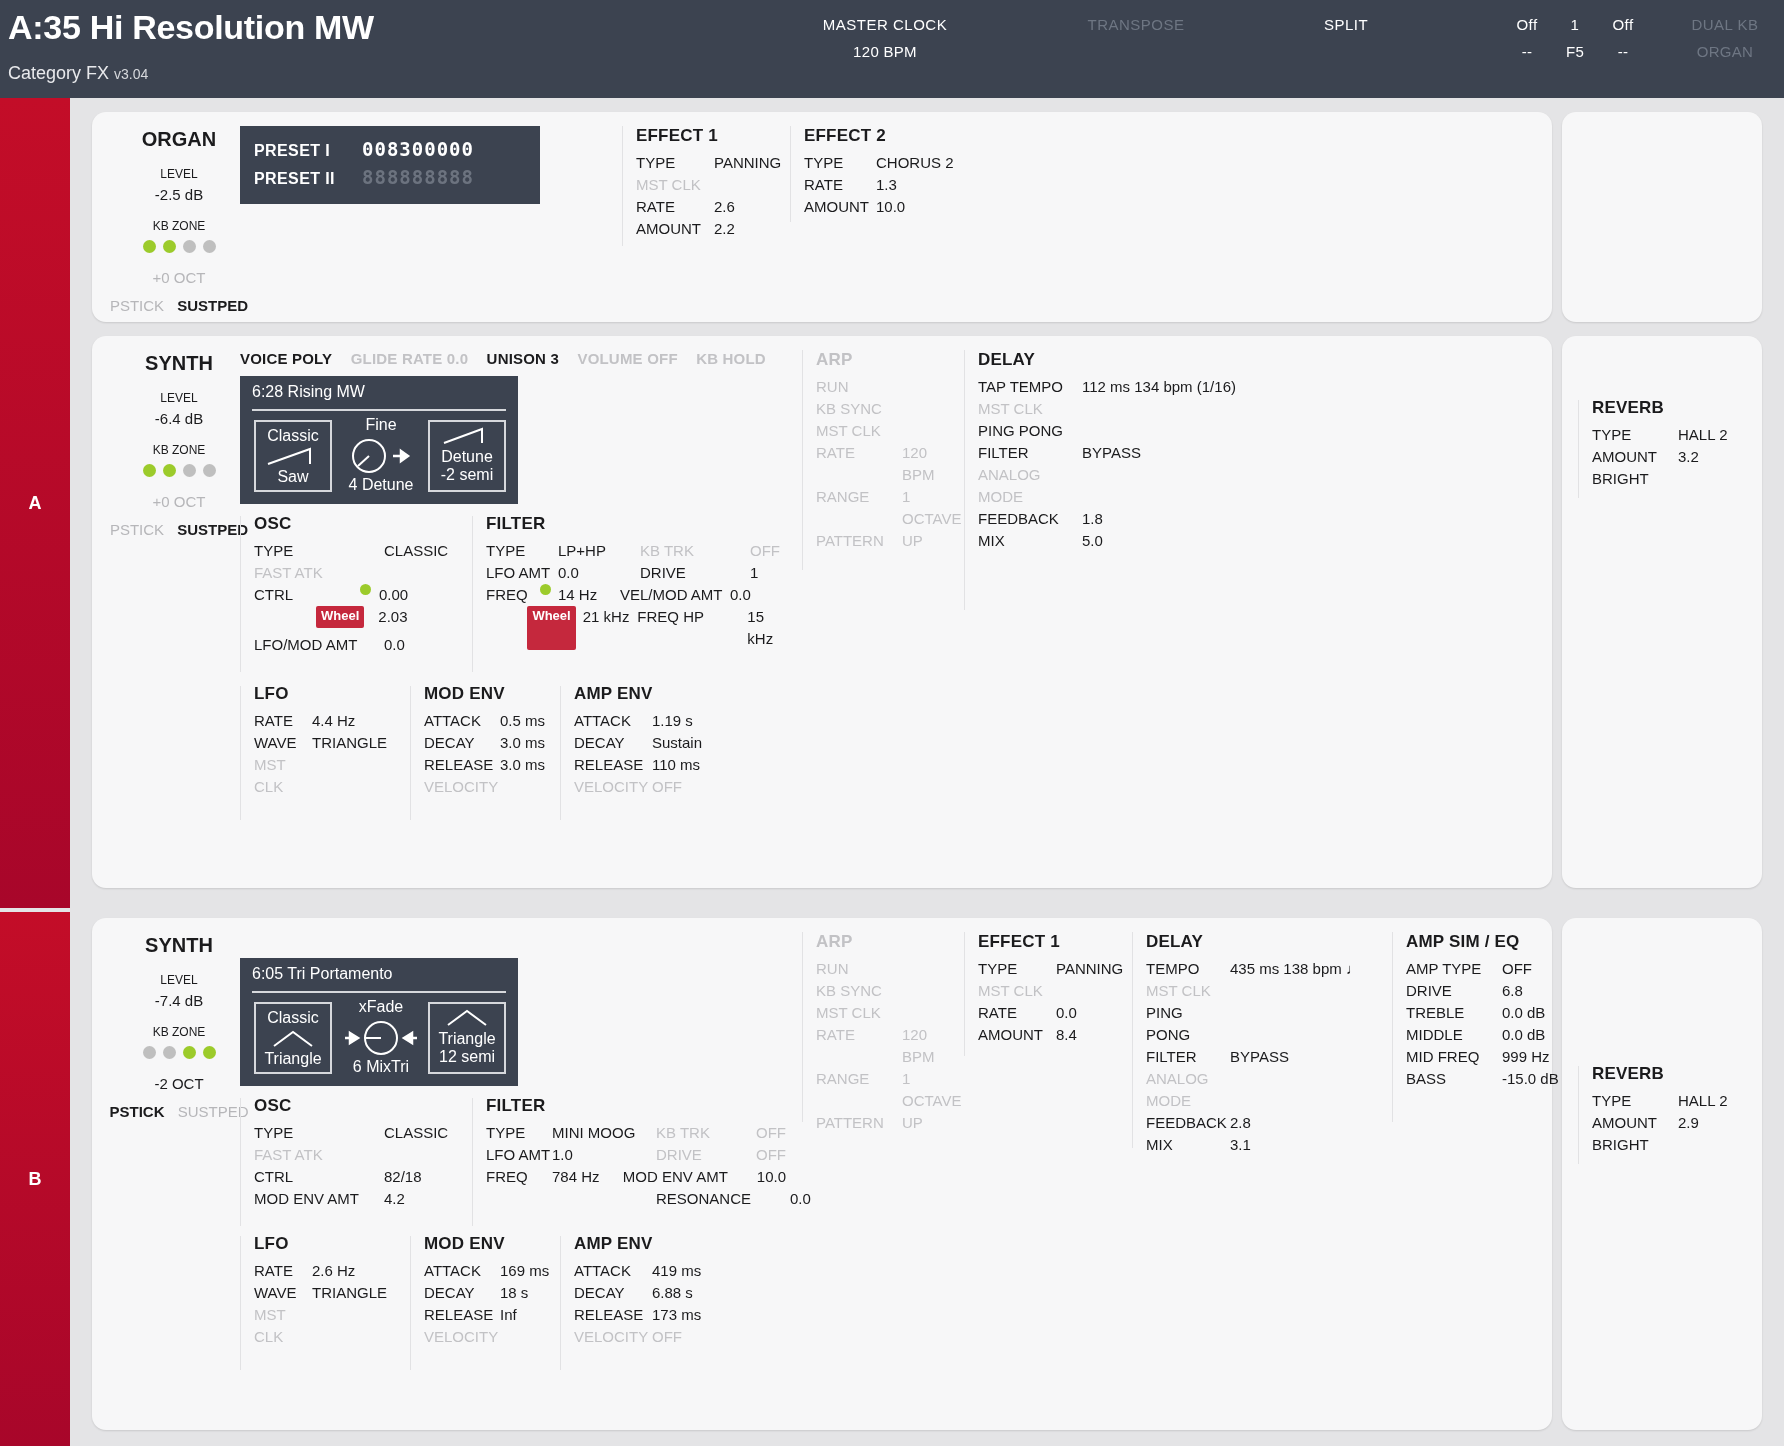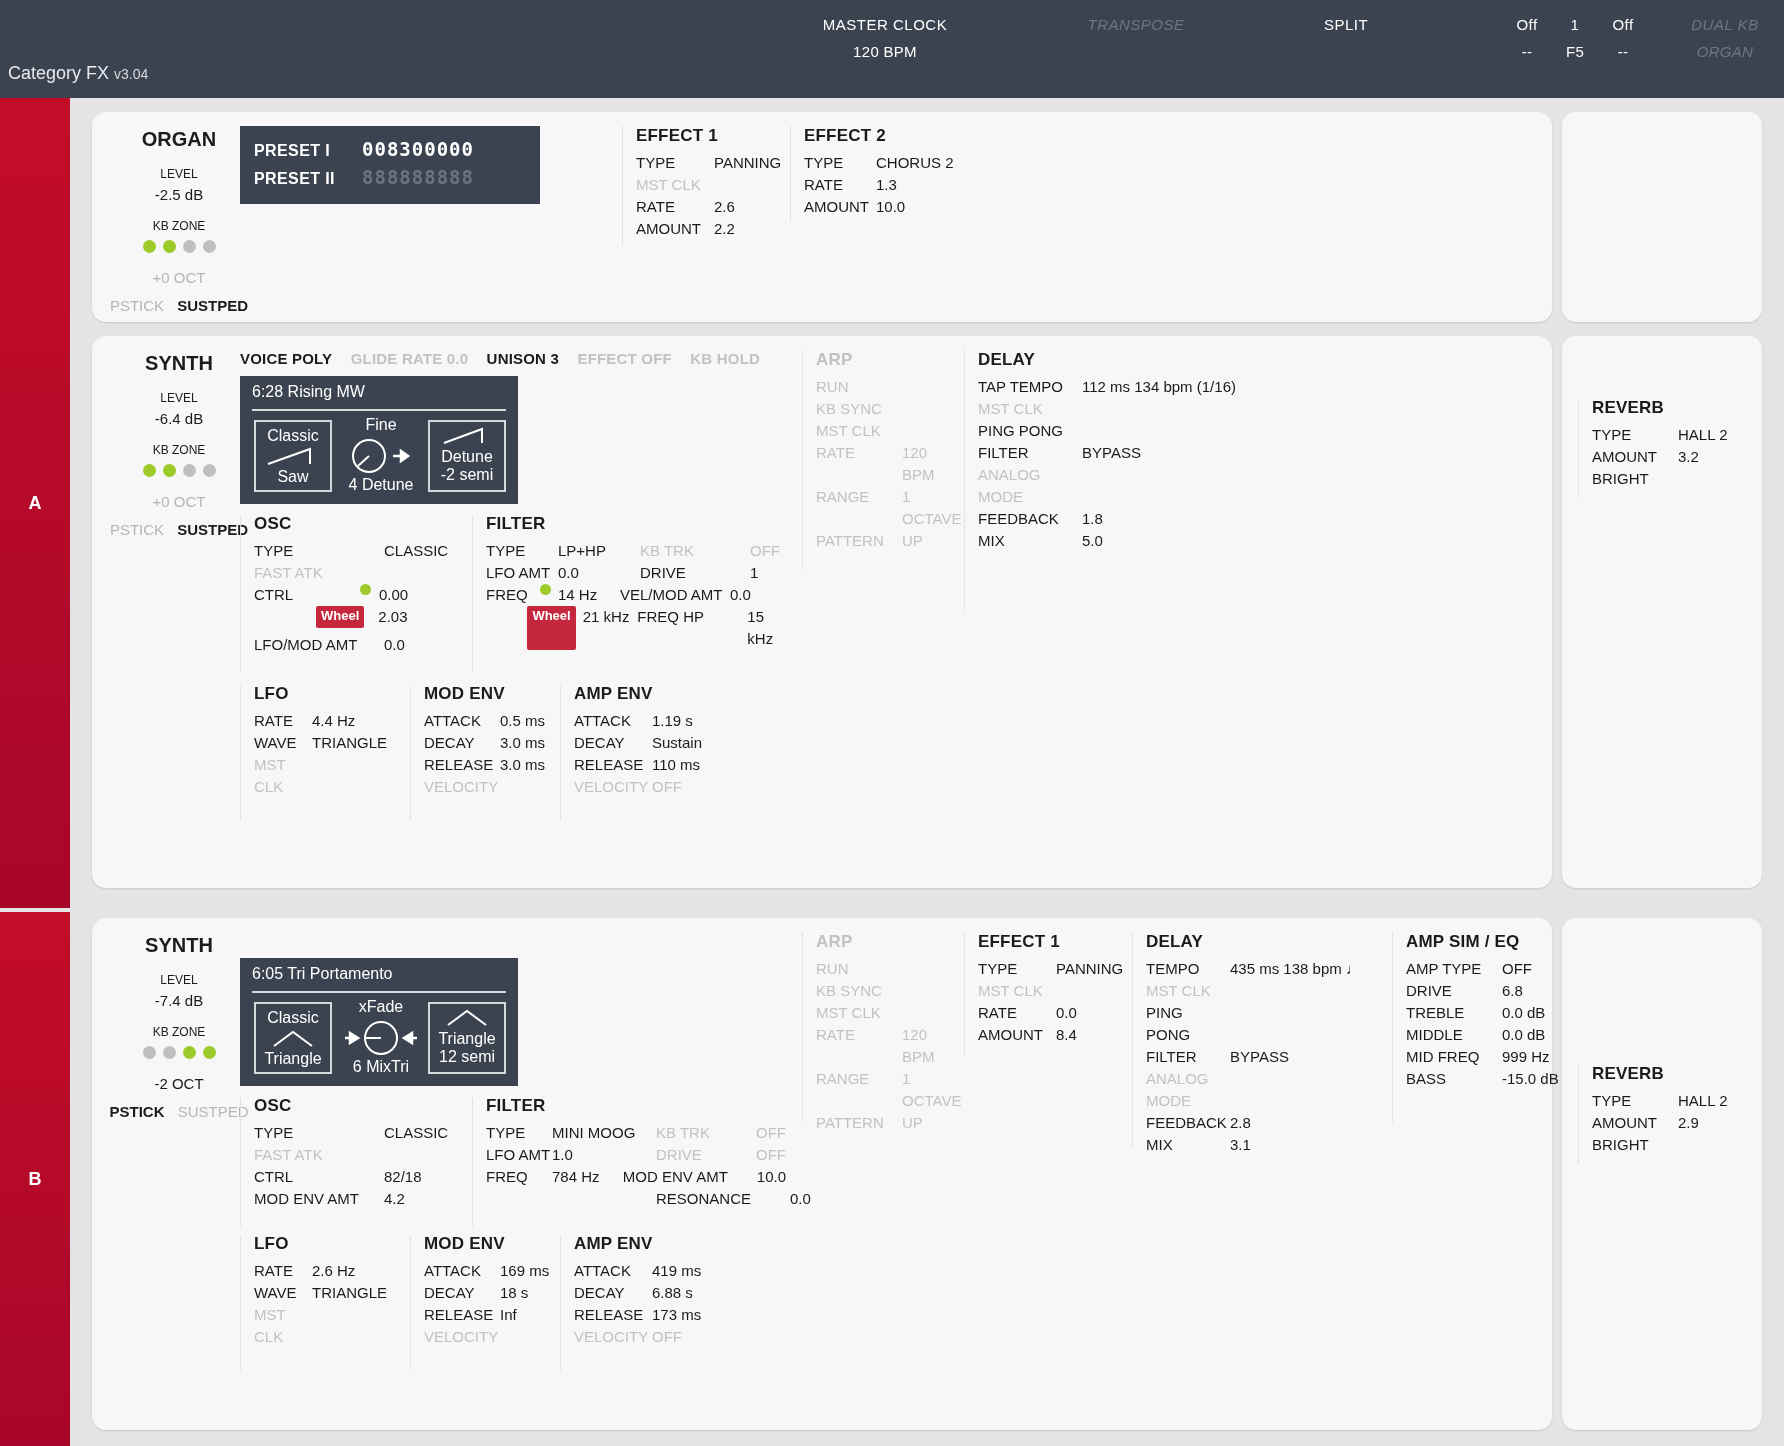--- a/index.html
+++ b/index.html
@@ -22,21 +22,21 @@
   }
   .hdr-sub {
     position:absolute; left:8px; top:63px;
     font-size:18px; color:#e8e9ec; font-weight:400;
   }
   .hdr-sub .ver { font-size:14px; color:#d7d9dd; }
   .hdr-cell { position:absolute; text-align:center; color:#ffffff; }
   .hdr-cell .l1 { font-size:15px; letter-spacing:0.5px; }
   .hdr-cell .l2 { font-size:15px; margin-top:10px; letter-spacing:0.3px; }
   .hdr-dim { color:#6e7683 !important; }
-  .hdr-dim .l1, .hdr-dim .l2 { color:#6e7683;font-style:italic; }
+  .hdr-dim .l1, .hdr-dim .l2 { color:#6e7683; }
 
   
   .redbar {
     position:absolute; left:0; top:98px; width:70px;
     background: linear-gradient(180deg,#c30d28 0%, #a8062a 100%);
     color:#fff; font-size:18px; font-weight:700;
     display:flex; align-items:center; justify-content:center;
   }
   #redA { top:98px; height:810px; }
   #redB { top:912px; height:534px; }
@@ -108,20 +108,21 @@
     padding:1px 5px; border-radius:2px; display:inline-block; line-height:17px;
   }
   .greendot { display:inline-block; width:11px; height:11px; border-radius:50%; background:#9ccb2b; vertical-align:middle; }
 </style>
 </head>
 <body>
 
 <div class="app">
 
   <div class="header">
+    <div class="hdr-title">A:35 Hi Resolution MW</div>
     <div class="hdr-sub">
       <span>Category FX</span>
       <span class="ver">v3.04</span>
     </div>
 
     <div class="hdr-cell" style="left:810px; top:16px; width:150px;">
       <div class="l1">MASTER CLOCK</div>
       <div class="l2">120 BPM</div>
     </div>
 
@@ -251,21 +252,21 @@
         <div class="pst">
           <span class="off">PSTICK</span>
           <span class="on" style="margin-left:9px;">SUSTPED</span>
         </div>
       </div>
 
       <div class="topstrip" style="left:148px; top:14px;">
         <span class="on">VOICE POLY</span>
         <span class="off">GLIDE RATE 0.0</span>
         <span class="on">UNISON 3</span>
-        <span class="off">EFFECT OFF</span>
+        <span class="off">VOLUME OFF</span>
         <span class="off">KB HOLD</span>
       </div>
 
       <div class="oscbox" style="left:148px; top:40px; width:278px; height:128px;">
         <div class="name">6:28 Rising MW</div>
         <div class="hr"></div>
         <div class="oscwave" style="left:14px; top:44px; width:78px; height:72px;">
           <div class="w1">Classic</div>
           <svg width="62" height="22" style="margin:1px auto 0;display:block">
             <path d="M6 18 L48 3 L48 18" stroke="#ffffff" stroke-width="2" fill="none"></path>

